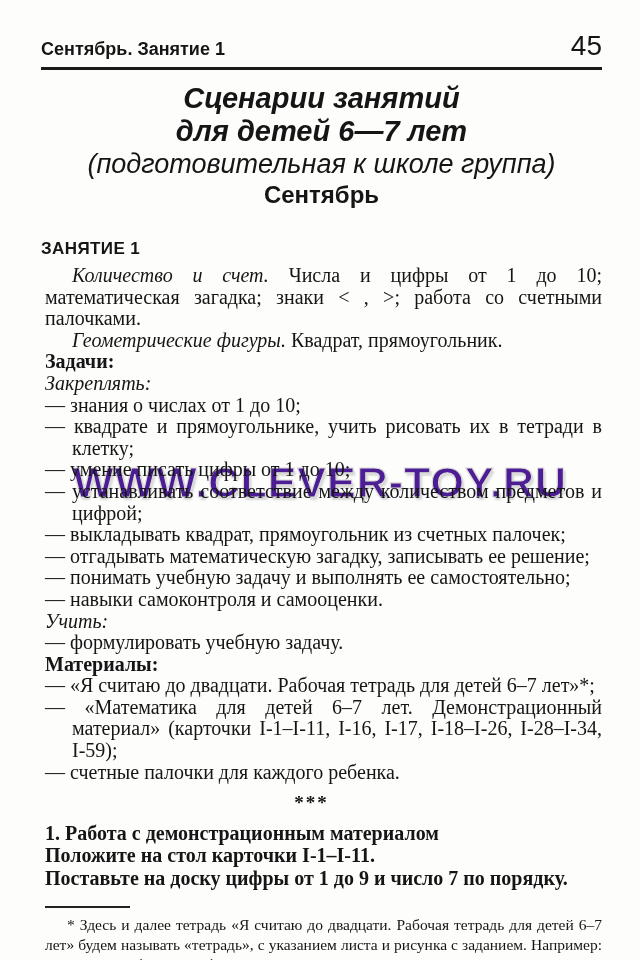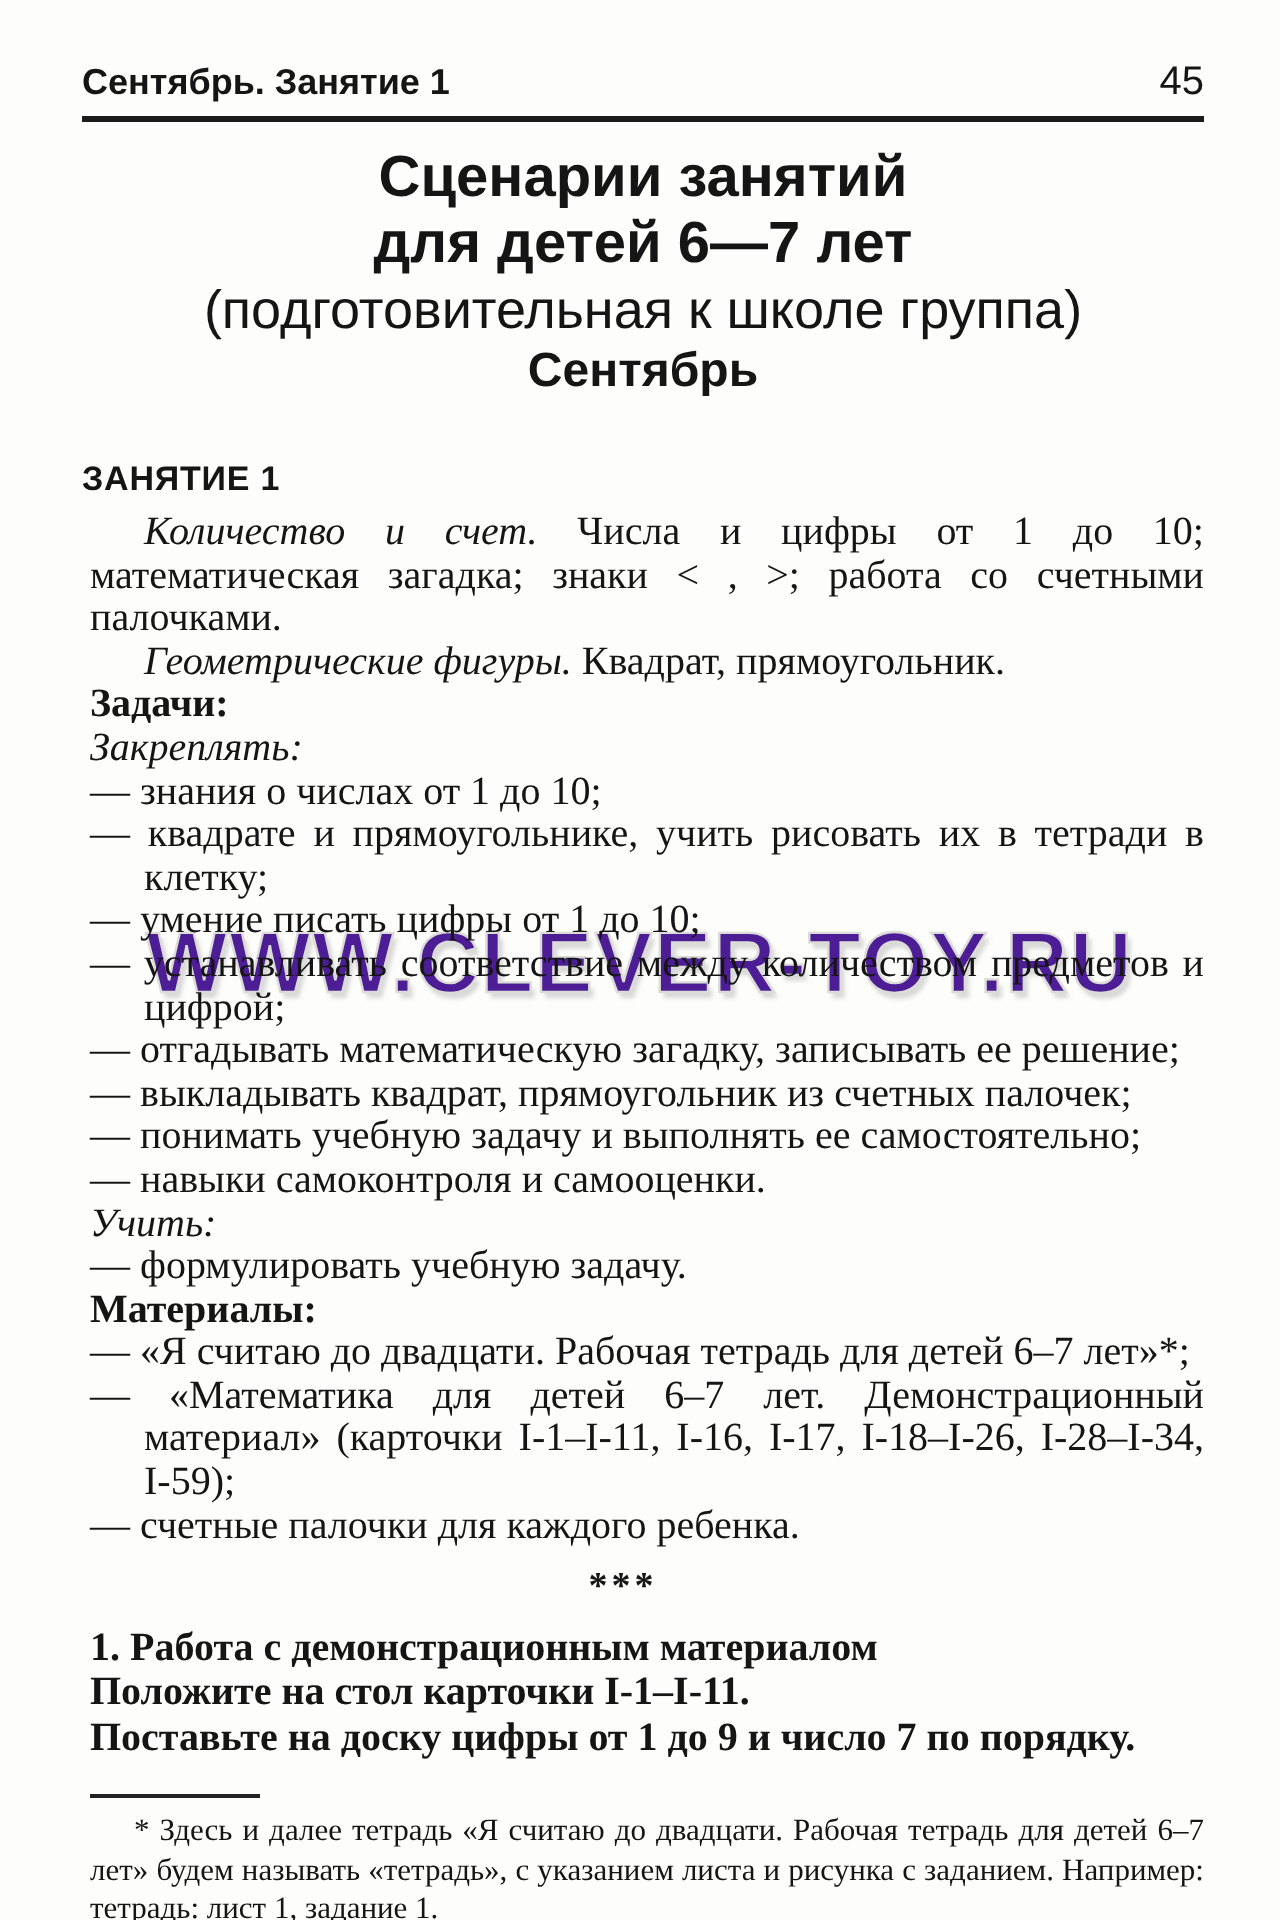--- a/index.html
+++ b/index.html
@@ -16,22 +16,22 @@
     color:#4c1d95; -webkit-text-stroke:1.2px #dbdbd8;
     text-shadow:2px 3px 2px rgba(150,150,150,0.35);
   }
   .content { position:absolute; left:41px; top:0; width:561px; z-index:1; }
   .header-row {
     display:flex; justify-content:space-between; align-items:baseline;
     padding-top:30px; padding-bottom:5px; border-bottom:3px solid #1b1b1b;
     font-family:"Liberation Sans", sans-serif;
   }
   .header-left { font-weight:bold; font-size:18px; }
-  .page-num { font-size:20px; }
-  .title { text-align:center; margin-top:12px; font-family:"Liberation Sans", sans-serif; line-height:33px; }
+  .page-num { font-size:28px; }
+  .title { text-align:center; margin-top:12px; font-family:"Liberation Sans", sans-serif; line-height:33px;font-style:italic; }
   .title-main { font-size:29px; font-weight:bold; }
   .title-sub  { font-size:27px; font-weight:normal; }
   .subtitle {
     text-align:center; 
     font-family:"Liberation Sans", sans-serif; font-weight:bold; font-size:24px;
   }
   .lesson-heading {
     margin-top:30px; font-family:"Liberation Sans", sans-serif;
     font-weight:bold; font-size:17px; letter-spacing:0.4px;
   }
@@ -76,22 +76,22 @@
       <p class="indent"><span class="ital">Количество и счет.</span><span> Числа и цифры от 1 до 10; математическая загадка; знаки &lt; , &gt;; работа со счетными палочками.</span></p>
       <p class="indent"><span class="ital">Геометрические фигуры.</span><span> Квадрат, прямоугольник.</span></p>
 
       <p class="bold">Задачи:</p>
       <p class="ital">Закреплять:</p>
 
       <p class="hang">— знания о числах от 1 до 10;</p>
       <p class="hang">— квадрате и прямоугольнике, учить рисовать их в тетради в клетку;</p>
       <p class="hang">— умение писать цифры от 1 до 10;</p>
       <p class="hang">— устанавливать соответствие между количеством предметов и цифрой;</p>
+      <p class="hang">— выкладывать квадрат, прямоугольник из счетных палочек;</p>
       <p class="hang">— отгадывать математическую загадку, записывать ее реше­ние;</p>
-      <p class="hang">— выкладывать квадрат, прямоугольник из счетных палочек;</p>
       <p class="hang">— понимать учебную задачу и выполнять ее самостоятельно;</p>
       <p class="hang">— навыки самоконтроля и самооценки.</p>
 
       <p class="ital">Учить:</p>
       <p class="hang">— формулировать учебную задачу.</p>
 
       <p class="bold">Материалы:</p>
       <p class="hang">— «Я считаю до двадцати. Рабочая тетрадь для детей 6–7 лет»*;</p>
       <p class="hang">— «Математика для детей 6–7 лет. Демонстрационный материал» (карточки I-1–I-11, I-16, I-17, I-18–I-26, I-28–I-34, I-59);</p>
       <p class="hang">— счетные палочки для каждого ребенка.</p>

